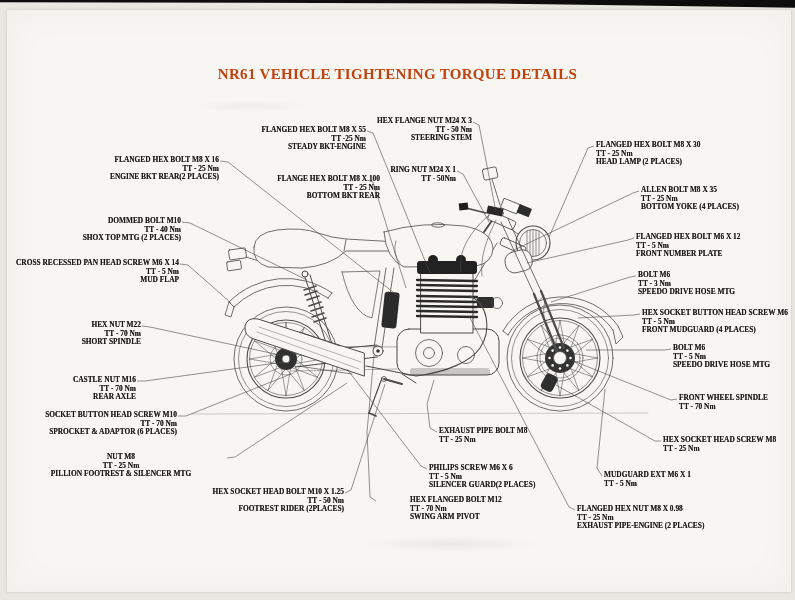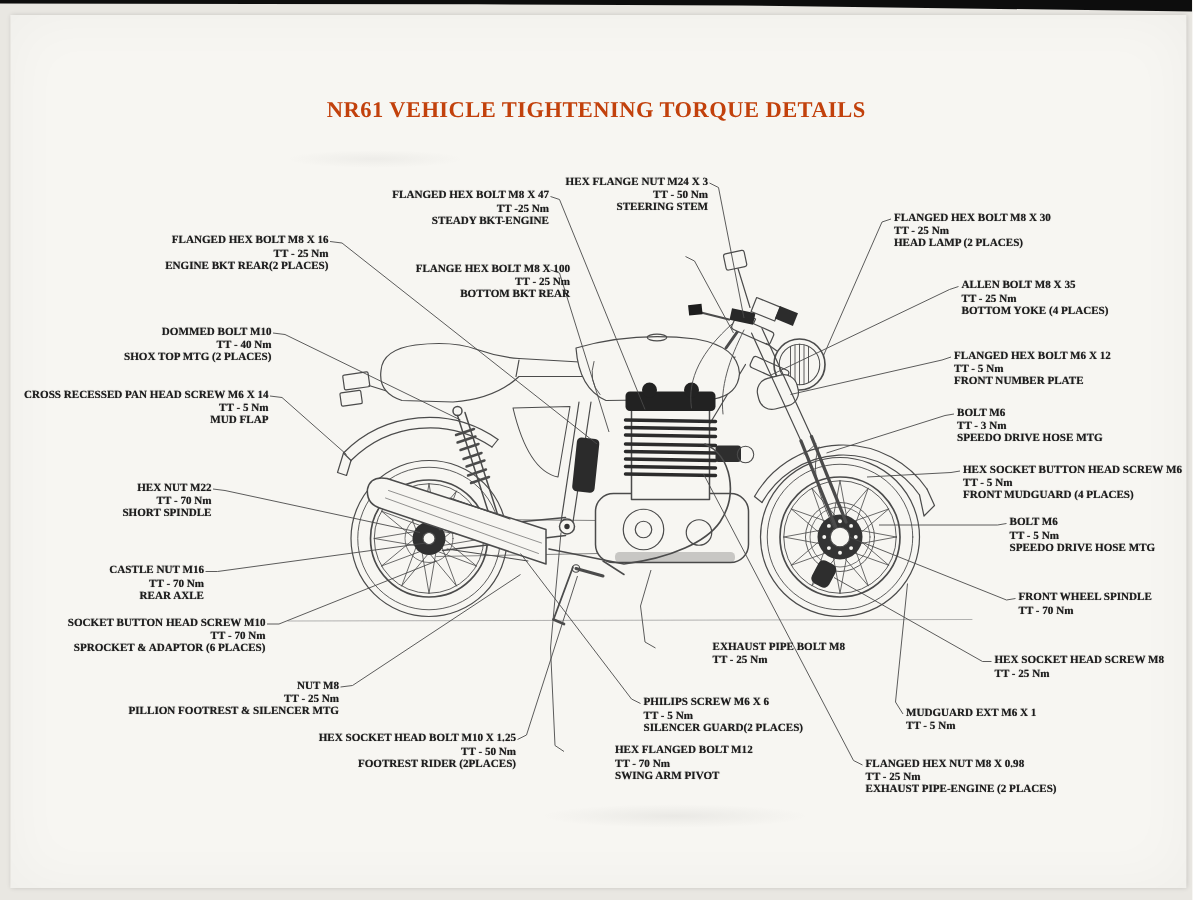--- a/index.html
+++ b/index.html
@@ -319,45 +319,49 @@
       <div class="callout right" style="top: 376px; left: -74px; width: 210px;">
         <div>CASTLE NUT M16</div>
         <div>TT - 70 Nm</div>
         <div>REAR AXLE</div>
       </div>
       <div class="callout right" style="top: 411px; left: -33px; width: 210px;">
         <div>SOCKET BUTTON HEAD SCREW M10</div>
         <div>TT - 70 Nm</div>
         <div>SPROCKET &amp; ADAPTOR (6 PLACES)</div>
       </div>
-      <div class="callout right" style="top: 453px; left: 16px; width: 210px;">
+      <div class="callout right" style="top: 453px; left: 16px; width: 210px; text-align: center;">
         <div>NUT M8</div>
         <div>TT - 25 Nm</div>
         <div>PILLION FOOTREST &amp; SILENCER MTG</div>
       </div>
       <div class="callout right" style="top: 488px; left: 134px; width: 210px;">
         <div>HEX SOCKET HEAD BOLT M10 X 1.25</div>
         <div>TT - 50 Nm</div>
         <div>FOOTREST RIDER (2PLACES)</div>
       </div>
       <div class="callout right" style="top: 126px; left: 156px; width: 210px;">
-        <div>FLANGED HEX BOLT M8 X 47</div>
+        <div>FLANGED HEX BOLT M8 X 55</div>
         <div>TT -25 Nm</div>
         <div>STEADY BKT-ENGINE</div>
       </div>
       <div class="callout right" style="top: 175px; left: 170px; width: 210px;">
         <div>FLANGE HEX BOLT M8 X 100</div>
         <div>TT - 25 Nm</div>
         <div>BOTTOM BKT REAR</div>
       </div>
       <div class="callout right" style="top: 117px; left: 262px; width: 210px;">
         <div>HEX FLANGE NUT M24 X 3</div>
         <div>TT - 50 Nm</div>
         <div>STEERING STEM</div>
       </div>
+      <div class="callout right" style="top: 166px; left: 246px; width: 210px;">
+        <div>RING NUT M24 X 1</div>
+        <div>TT - 50Nm</div>
+      </div>
       <div class="callout left" style="top: 141px; left: 596px; width: 210px;">
         <div>FLANGED HEX BOLT M8 X 30</div>
         <div>TT - 25 Nm</div>
         <div>HEAD LAMP (2 PLACES)</div>
       </div>
       <div class="callout left" style="top: 186px; left: 641px; width: 210px;">
         <div>ALLEN BOLT M8 X 35</div>
         <div>TT - 25 Nm</div>
         <div>BOTTOM YOKE (4 PLACES)</div>
       </div>
@@ -391,21 +395,21 @@
       </div>
       <div class="callout left" style="top: 471px; left: 604px; width: 210px;">
         <div>MUDGUARD EXT M6 X 1</div>
         <div>TT - 5 Nm</div>
       </div>
       <div class="callout left" style="top: 505px; left: 577px; width: 210px;">
         <div>FLANGED HEX NUT M8 X 0.98</div>
         <div>TT - 25 Nm</div>
         <div>EXHAUST PIPE-ENGINE (2 PLACES)</div>
       </div>
-      <div class="callout left" style="top: 427px; left: 439px; width: 210px; margin-left: 36px;">
+      <div class="callout left" style="top: 427px; left: 439px; width: 210px;">
         <div>EXHAUST PIPE BOLT M8</div>
         <div>TT - 25 Nm</div>
       </div>
       <div class="callout left" style="top: 464px; left: 429px; width: 210px;">
         <div>PHILIPS SCREW M6 X 6</div>
         <div>TT - 5 Nm</div>
         <div>SILENCER GUARD(2 PLACES)</div>
       </div>
       <div class="callout left" style="top: 496px; left: 398px; width: 210px; margin-left: 12px;">
         <div>HEX FLANGED BOLT M12</div>

